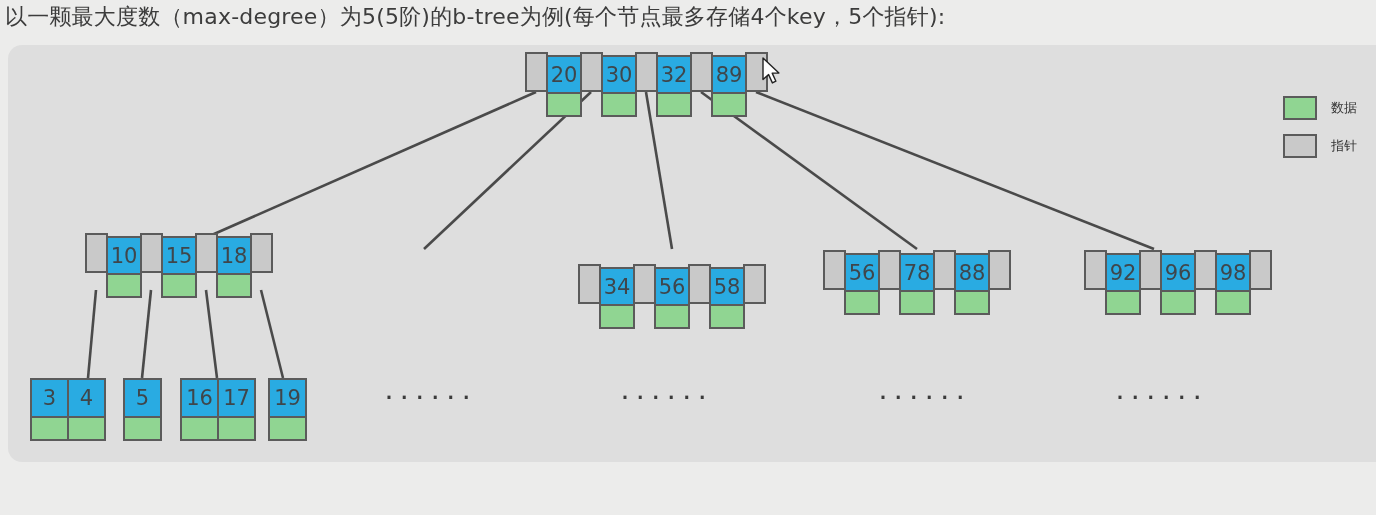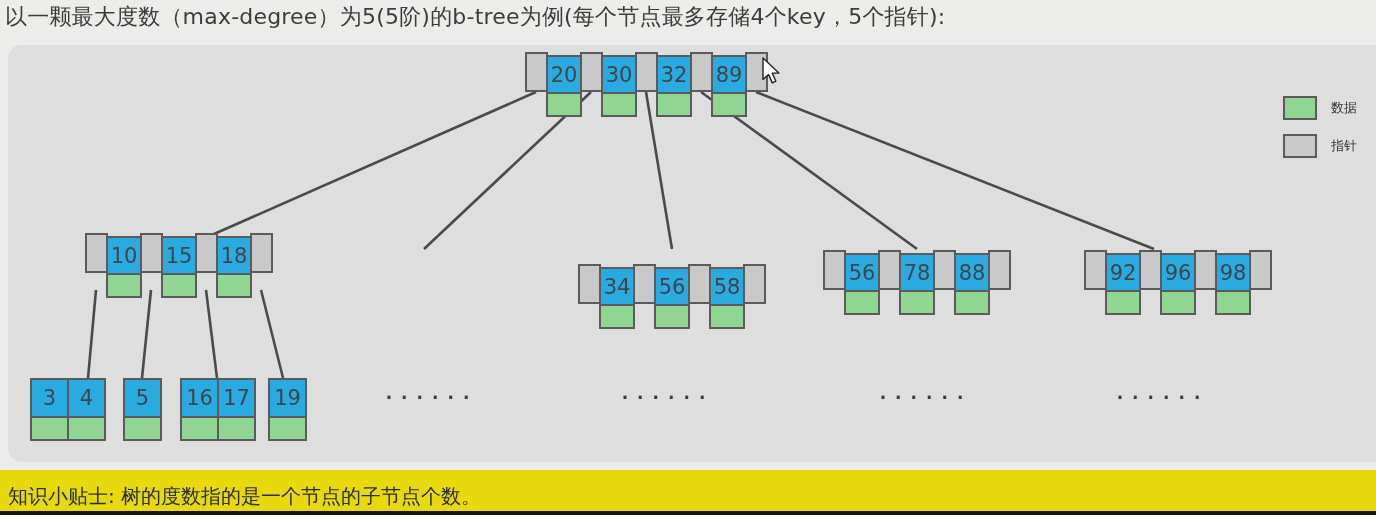--- a/index.html
+++ b/index.html
@@ -220,18 +220,14 @@
     <div class="legend-row">
       <div class="swatch gray"></div>
       <div class="legend-label">指针</div>
     </div>
   </div>
 
   <svg class="cursor" width="22" height="30" viewBox="0 0 22 30">
     <path d="M1 1 L1 22.5 L6.6 17.6 L10.4 25.9 L13.9 24.2 L10.2 16.1 L16.9 16.1 Z" fill="#ffffff" stroke="#222222" stroke-width="1.4" stroke-linejoin="round"></path>
   </svg>
 
-  <div class="footer">
-    <div class="footer-text">知识小贴士: 树的度数指的是一个节点的子节点个数。</div>
-    <div class="footer-strip"></div>
-  </div>
 
 </div>
 
 </body></html>

